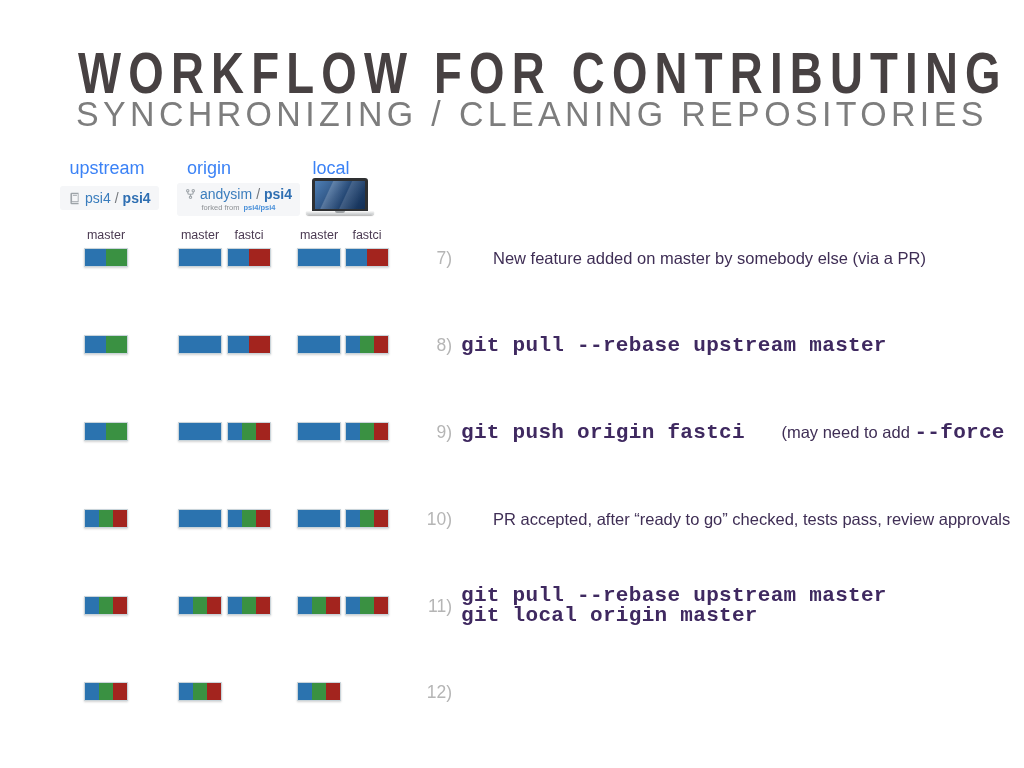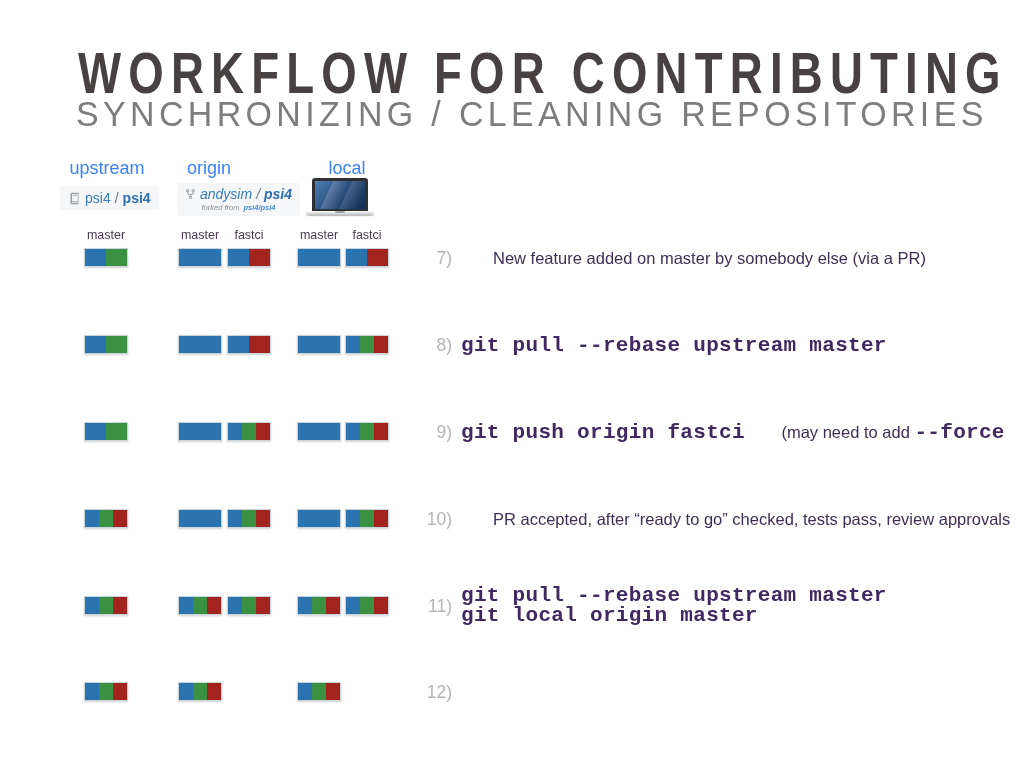--- a/index.html
+++ b/index.html
@@ -25,21 +25,21 @@
     font-size:18px; color:#3b82f6;
   }
   .badge {
     position:absolute; background:#f5f6f8; border-radius:3px;
     display:inline-flex; align-items:center; padding:4px 8px; gap:4px;
     font-size:14px; white-space:nowrap;
   }
   .badge .owner { color:#3a7dbd; }
   .badge .sep   { color:#75787c; }
   .badge .repo  { color:#2f6fb2; font-weight:700; }
-  .badge-origin { flex-direction:column; gap:0; padding:3px 8px 4px;font-style:italic; }
+  .badge-origin { flex-direction:column; gap:0; padding:3px 8px 4px; }
   .badge-line   { display:flex; align-items:center; gap:4px; }
   .badge-forked { font-size:7.5px; margin-top:1px; }
   .badge-forked .note { color:#8d9094; }
   .badge-forked .flink { color:#4a90d9; font-weight:700; }
   .badge-icon { display:inline-flex; }
 
   .laptop { position:absolute; left:306px; top:178px; width:68px; }
   .laptop-screen {
     width:56px; height:33px; margin:0 auto;
     background:linear-gradient(130deg,#4f7fb4 0%, #2a4f7e 45%, #132f55 100%);
@@ -87,21 +87,21 @@
 </head>
 <body>
 
 <div class="slide">
 
   <div class="title">WORKFLOW FOR CONTRIBUTING</div>
   <div class="subtitle">SYNCHRONIZING / CLEANING REPOSITORIES</div>
 
   <div class="col-header" style="left:47px">upstream</div>
   <div class="col-header" style="left:149px">origin</div>
-  <div class="col-header" style="left:287px">local</div>
+  <div class="col-header" style="left:271px">local</div>
 
   <div class="badge" style="left:60px; top:186px">
     <span class="badge-icon">
       <svg width="13" height="13" viewBox="0 0 16 16" fill="#9da3a8">
           <path d="M3 2.5A1.5 1.5 0 0 1 4.5 1H13v11.5h-8a.5.5 0 0 0 0 1h8V15H4.5A1.5 1.5 0 0 1 3 13.5v-11zM5 2.5v9h7v-9H5zm1 1h5v1H6v-1z"></path>
         </svg>
     </span>
     <span class="owner">psi4</span>
     <span class="sep">/</span>
     <span class="repo">psi4</span>

